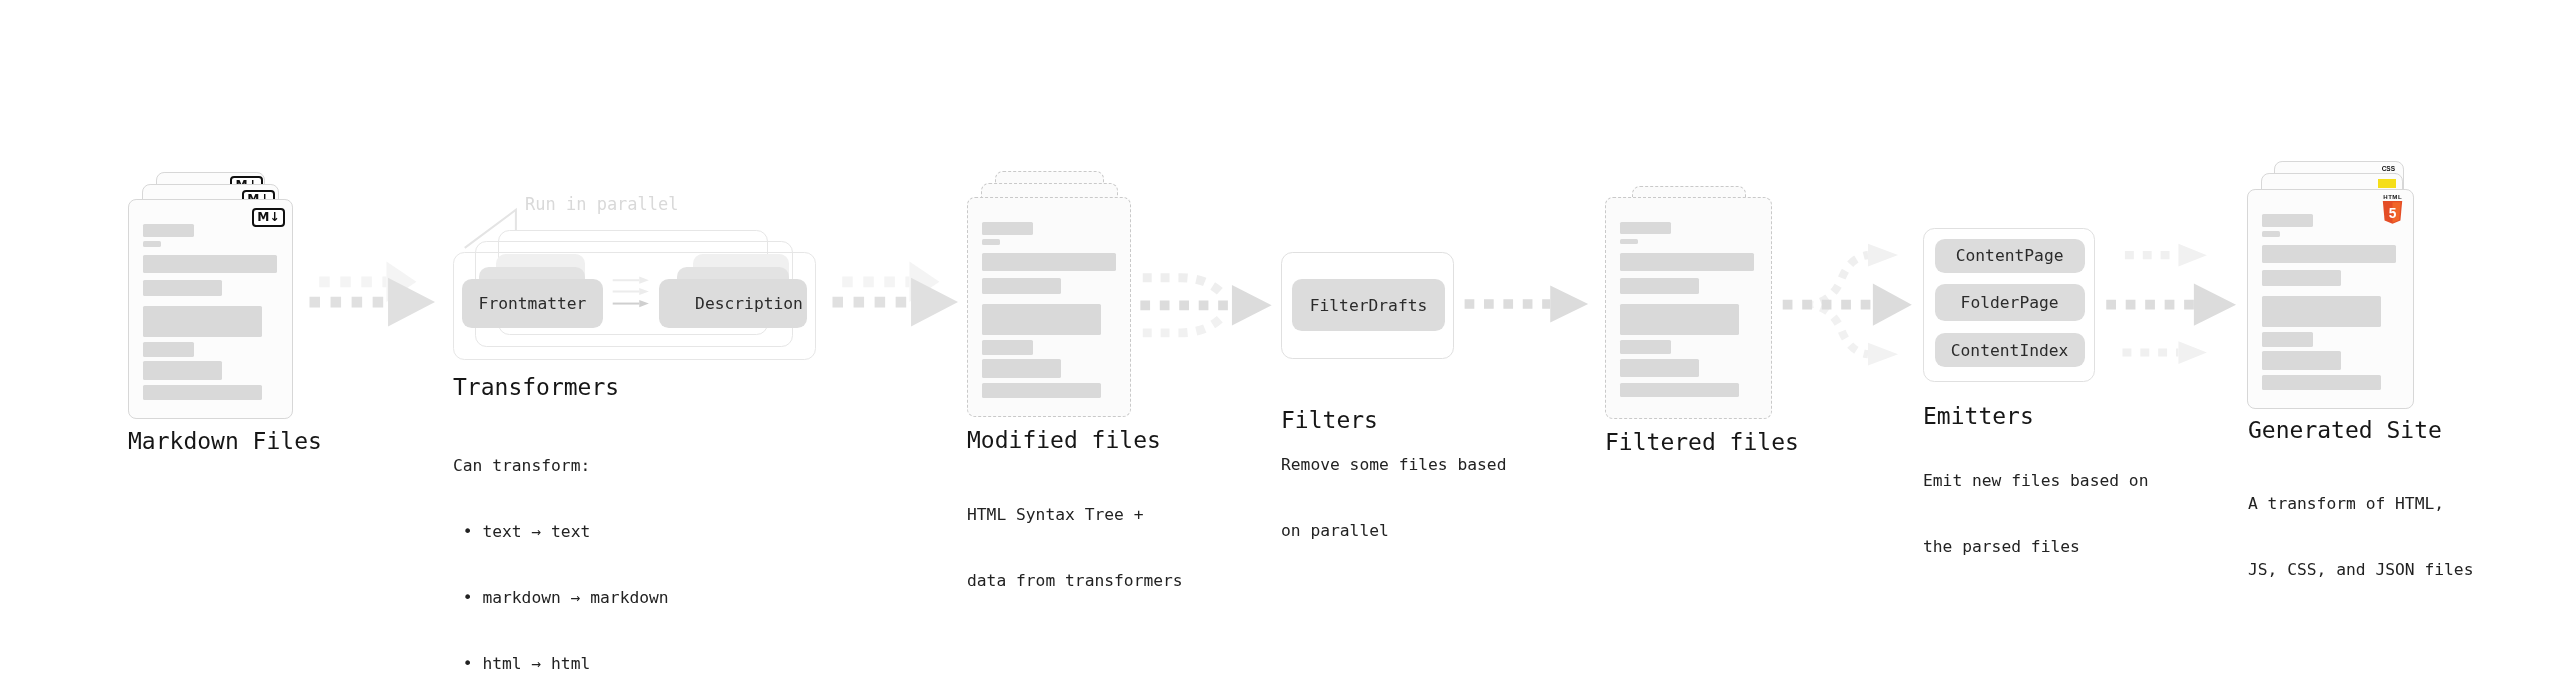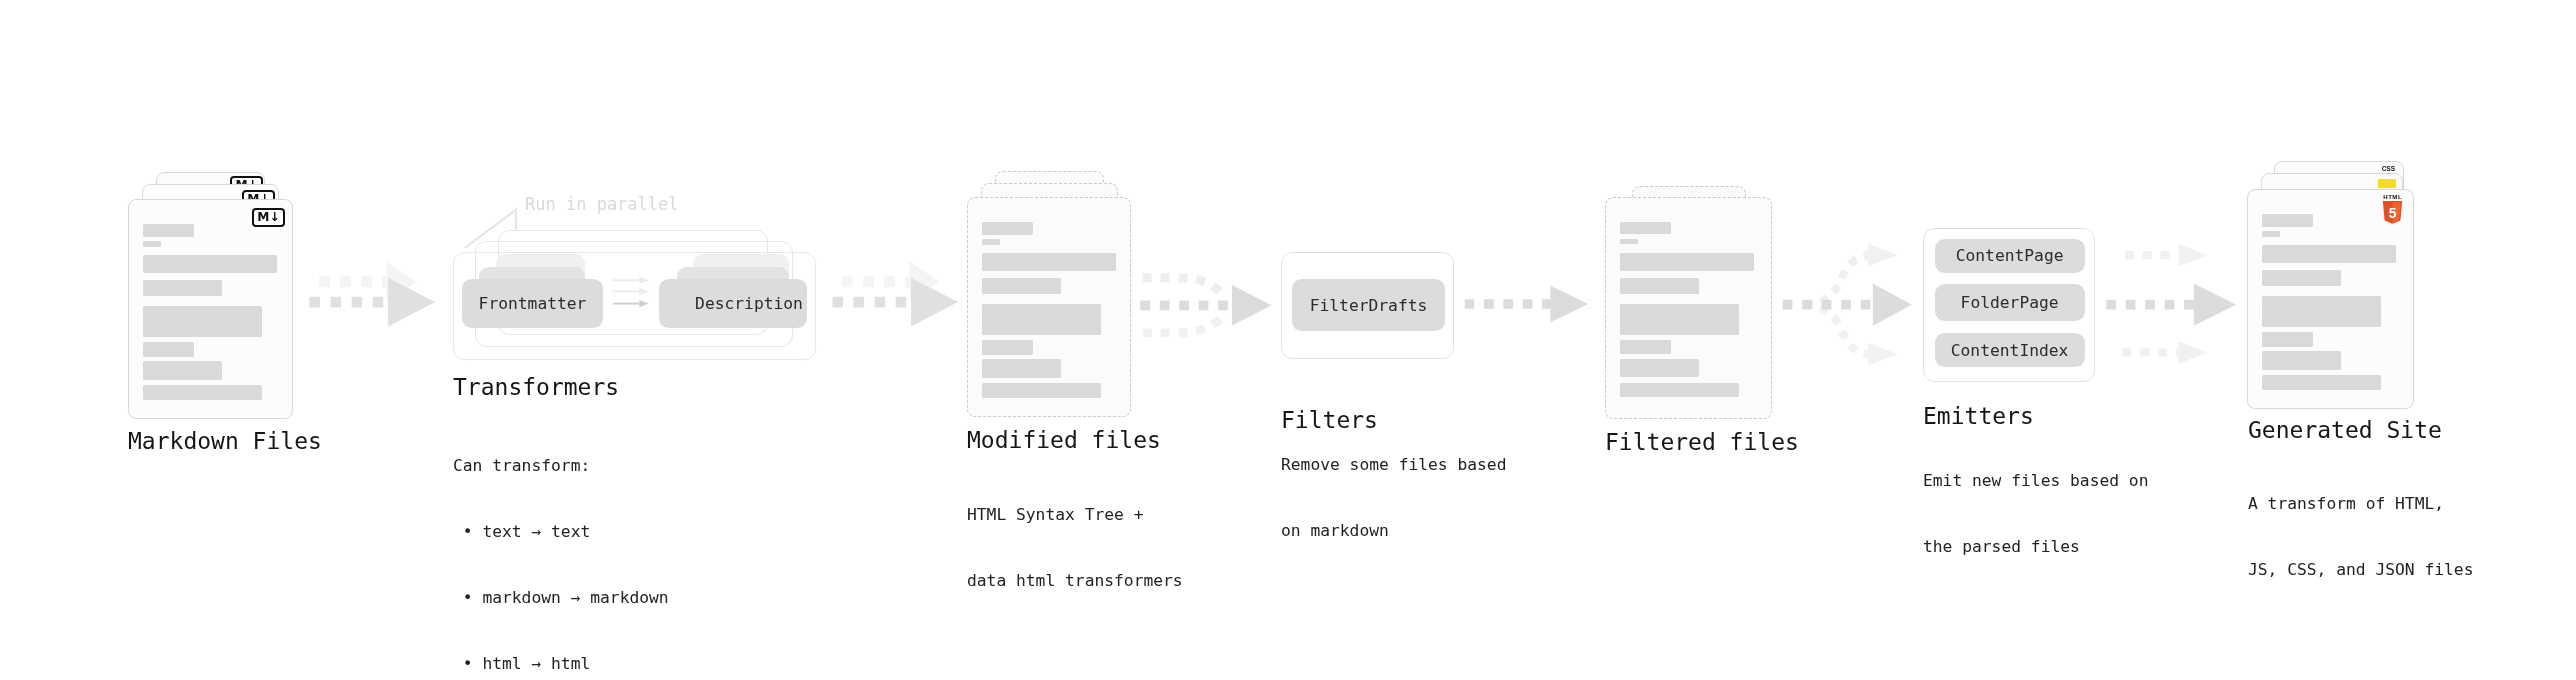--- a/index.html
+++ b/index.html
@@ -146,36 +146,36 @@
       <div class="bar b4"></div>
       <div class="bar b5"></div>
       <div class="bar b6"></div>
       <div class="bar b7"></div>
       <div class="bar b8"></div>
     </div>
   </div>
   <div class="title" style="left:967px; top:428px;">Modified files</div>
   <div class="bodytxt" style="left:967px; top:460px;">
     <div>HTML Syntax Tree +</div>
-    <div>data html transformers</div>
+    <div>data from transformers</div>
   </div>
 
   <svg class="abs" style="left:1136px; top:268px;" width="140" height="77" viewBox="0 0 172 95">
     <path d="M8 12 H55 Q90 12 110 36" fill="none" stroke="#eeeeee" stroke-width="11" stroke-dasharray="11 11"></path>
     <path d="M8 80 H55 Q90 80 110 56" fill="none" stroke="#f1f1f1" stroke-width="11" stroke-dasharray="11 11"></path>
     <line x1="5" y1="46" x2="118" y2="46" stroke="#dcdcdc" stroke-width="12" stroke-dasharray="12 12"></line>
     <polygon points="118,21 167,46 118,71" fill="#dcdcdc"></polygon>
   </svg>
 
   <div class="wbox" style="left:1281px; top:252px; width:173px; height:107px;"></div>
   <div class="pill" style="left:1292px; top:279px; width:153px; height:52px;">FilterDrafts</div>
   <div class="title" style="left:1281px; top:375px;margin-top:33px;">Filters</div>
   <div class="bodytxt" style="left:1281px; top:410px;">
     <div>Remove some files based</div>
-    <div>on markdown</div>
+    <div>on parallel</div>
   </div>
 
   <svg class="abs" style="left:1461px; top:283px;" width="130" height="42" viewBox="0 0 160 52">
     <line x1="4" y1="26" x2="110" y2="26" stroke="#dcdcdc" stroke-width="12" stroke-dasharray="12 12"></line>
     <polygon points="110,3 157,26 110,49" fill="#dcdcdc"></polygon>
   </svg>
 
   <div class="abs" style="left:1605px; top:186px; width:171px; height:236px;">
     <div class="card dashed" style="left:27px; top:0; width:114px; height:57px;"></div>
     <div class="card dashed" style="left:0; top:10.6px; width:167px; height:222px;">

